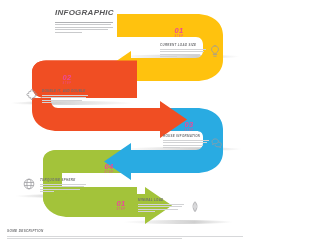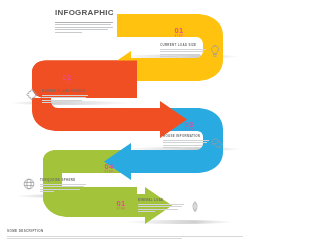--- a/index.html
+++ b/index.html
@@ -2,21 +2,21 @@
 <html><head>
 <meta charset="utf-8">
 <style>
   * { margin:0; padding:0; box-sizing:border-box; }
   html,body { width:250px; height:250px; overflow:hidden; }
   body {
     background:#ffffff;
     font-family:"Liberation Sans", sans-serif;
     position:relative;
   }
-  #stage { position:absolute; inset:0; width:250px; height:250px; }
+  #stage { position:absolute; inset:0; width:250px; height:250px;font-style:italic; }
   #svgroot { position:absolute; left:0; top:0; width:250px; height:250px; }
 
   .txt { position:absolute; }
 
   
   #header { left:55px; top:9px; width:58px; }
   #title {
     font-size:8px; line-height:8.6px;
     font-weight:bold; letter-spacing:.25px;
     color:#58585a;

